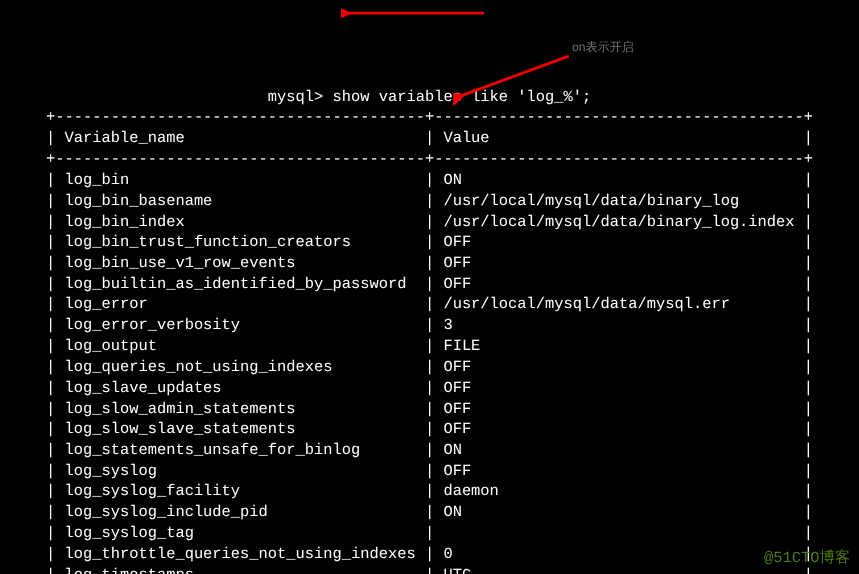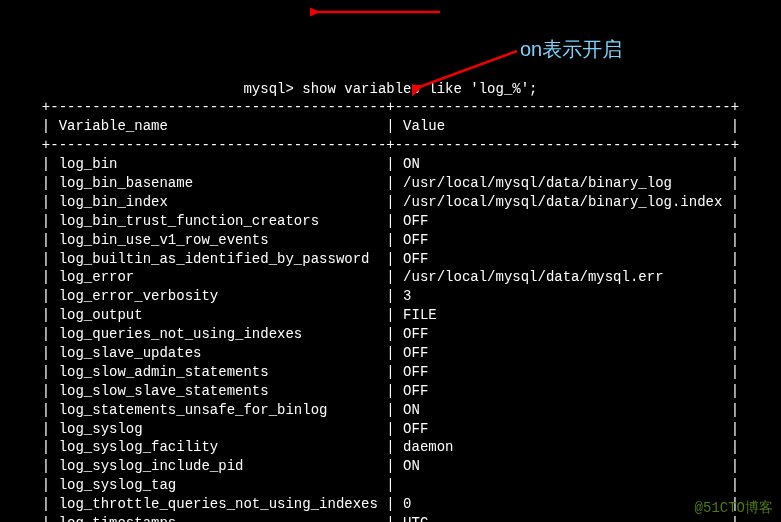--- a/index.html
+++ b/index.html
@@ -12,23 +12,23 @@
       width: 781px;
       height: 522px;
       padding: 4px 6px;
       position: relative;
       overflow: hidden;
       white-space: pre;
     }
     .line { white-space: pre; text-align: center; }
     .annotation {
       position: absolute;
-      color: #7dd3fc;
+      color: #737373;
       font-family: Arial, sans-serif;
-      font-size: 20px;
+      font-size: 11px;
       font-weight: normal;
     }
     .arrow {
       position: absolute;
       pointer-events: none;
     }
     .watermark {
       position: absolute;
       bottom: 4px;
       right: 8px;

